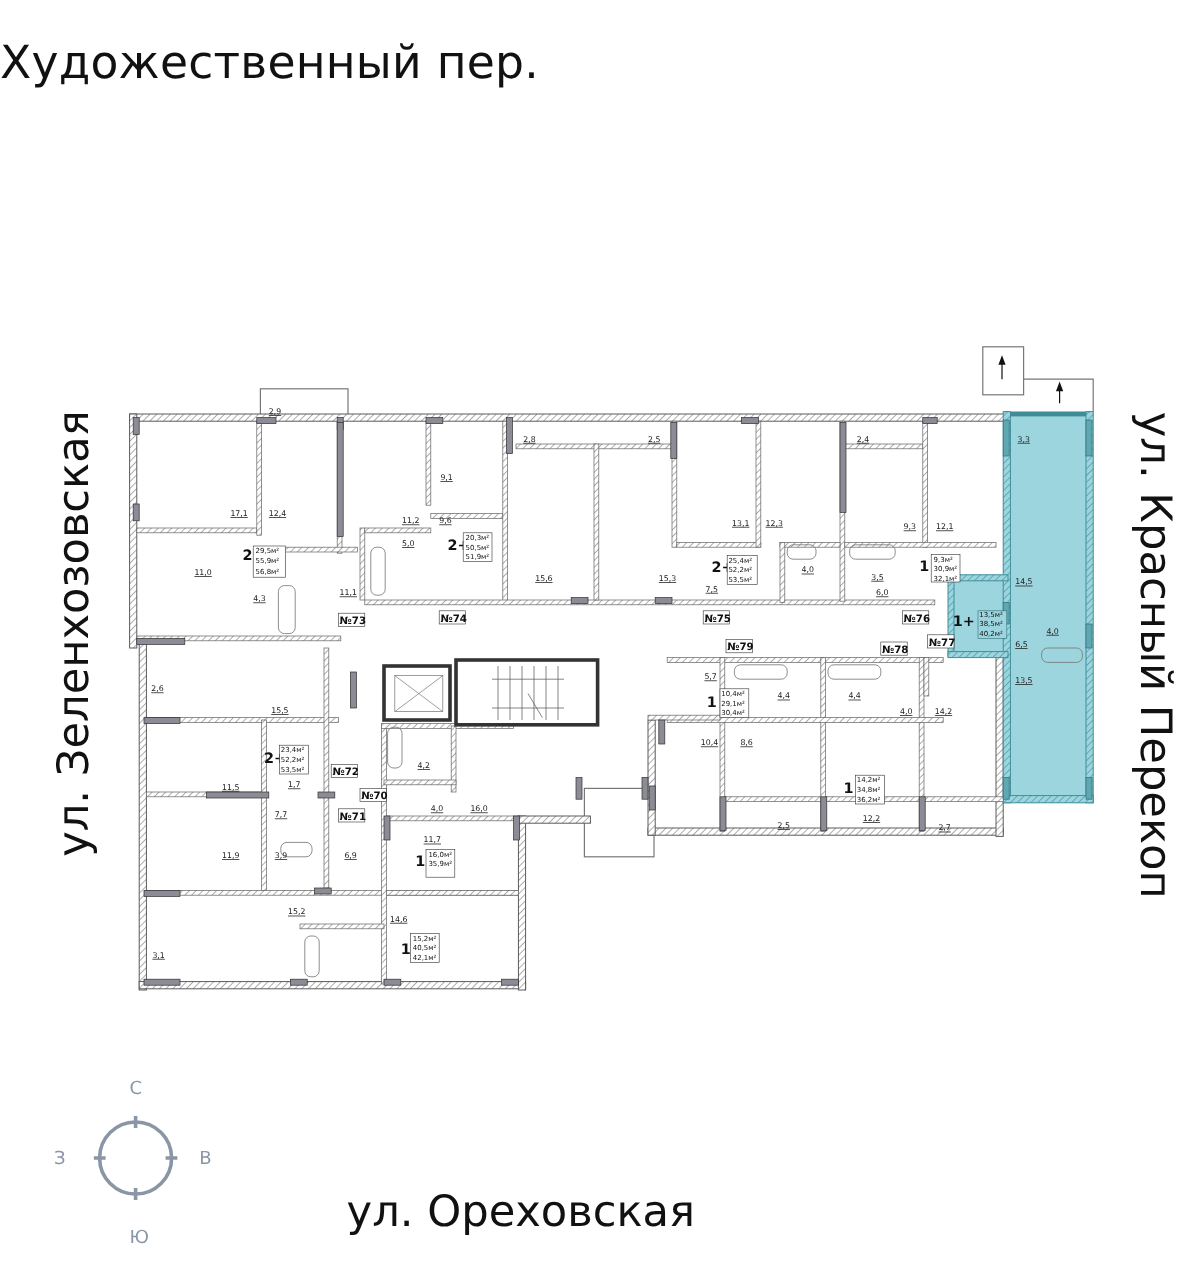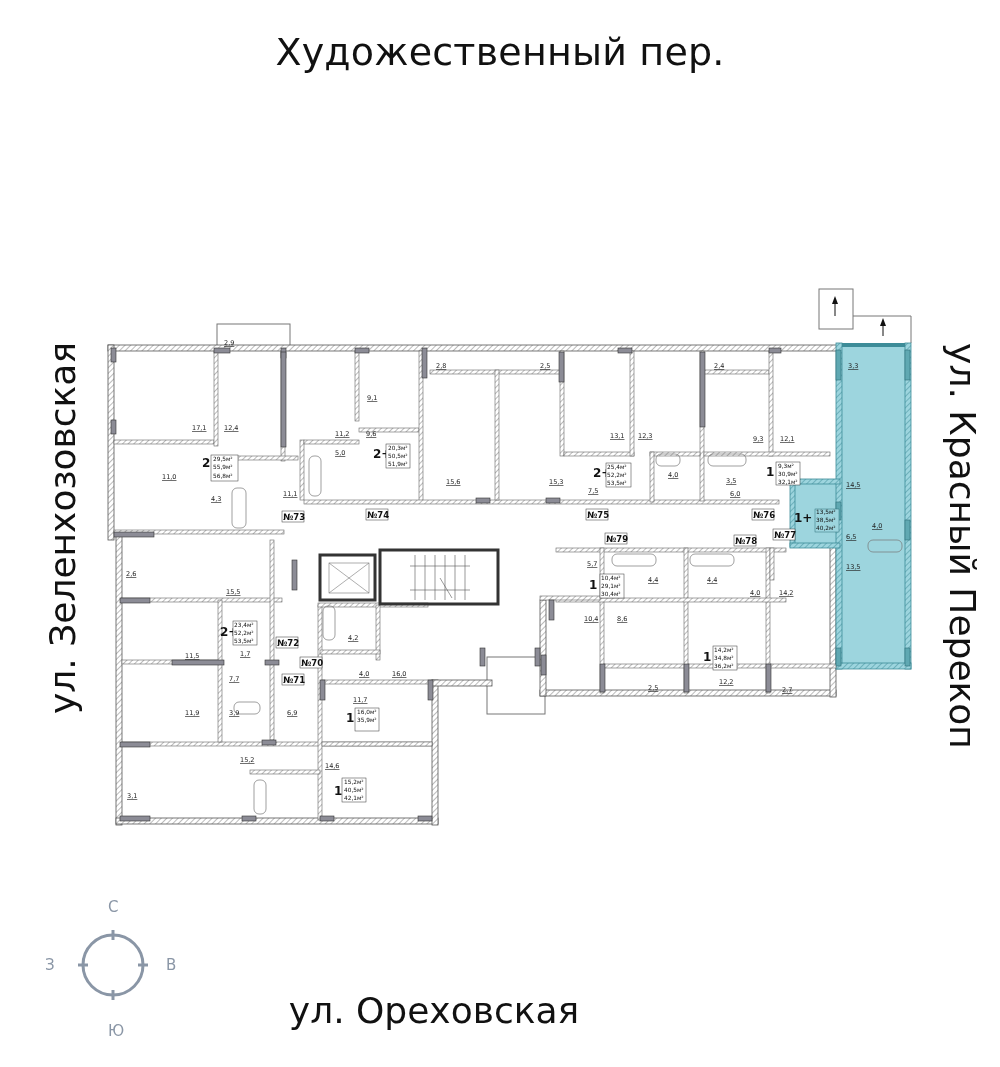--- a/index.html
+++ b/index.html
@@ -1,18 +1,18 @@
 <!DOCTYPE html>
 <html><head>
 <meta charset="utf-8">
 <style>
   html,body{margin:0;padding:0;background:#fff;}
   body{width:1000px;height:1067px;position:relative;overflow:hidden;font-family:"DejaVu Sans",sans-serif;color:#111;}
   .street{position:absolute;font-family:"DejaVu Sans",sans-serif;color:#111;white-space:nowrap;}
-  .street-top{left:0;width:1000px;top:30px;text-align:center;font-size:38px;letter-spacing:0.2px;}
+  .street-top{left:0;width:1000px;top:30px;font-size:38px;letter-spacing:0.2px;}
   .street-bottom{left:0;width:868px;top:990px;text-align:center;font-size:36px;}
   .street-left{left:62px;top:528px;font-size:36px;transform:translate(-50%,-50%) rotate(-90deg);}
   .street-right{left:962px;top:546px;font-size:36px;transform:translate(-50%,-50%) rotate(90deg);}
   .plan{position:absolute;left:0;top:0;width:1000px;height:1067px;}
   .lbl{font-family:"DejaVu Sans",sans-serif;font-size:6.5px;fill:#222;text-decoration:underline;}
   .num{font-family:"DejaVu Sans",sans-serif;font-size:8.5px;font-weight:bold;fill:#111;}
   .info-big{font-family:"DejaVu Sans",sans-serif;font-size:12px;font-weight:bold;fill:#111;}
   .info-sm{font-family:"DejaVu Sans",sans-serif;font-size:5.8px;fill:#111;}
   .compass-letter{position:absolute;font-size:15px;color:#8a96a6;font-family:"DejaVu Sans",sans-serif;}
 </style>

